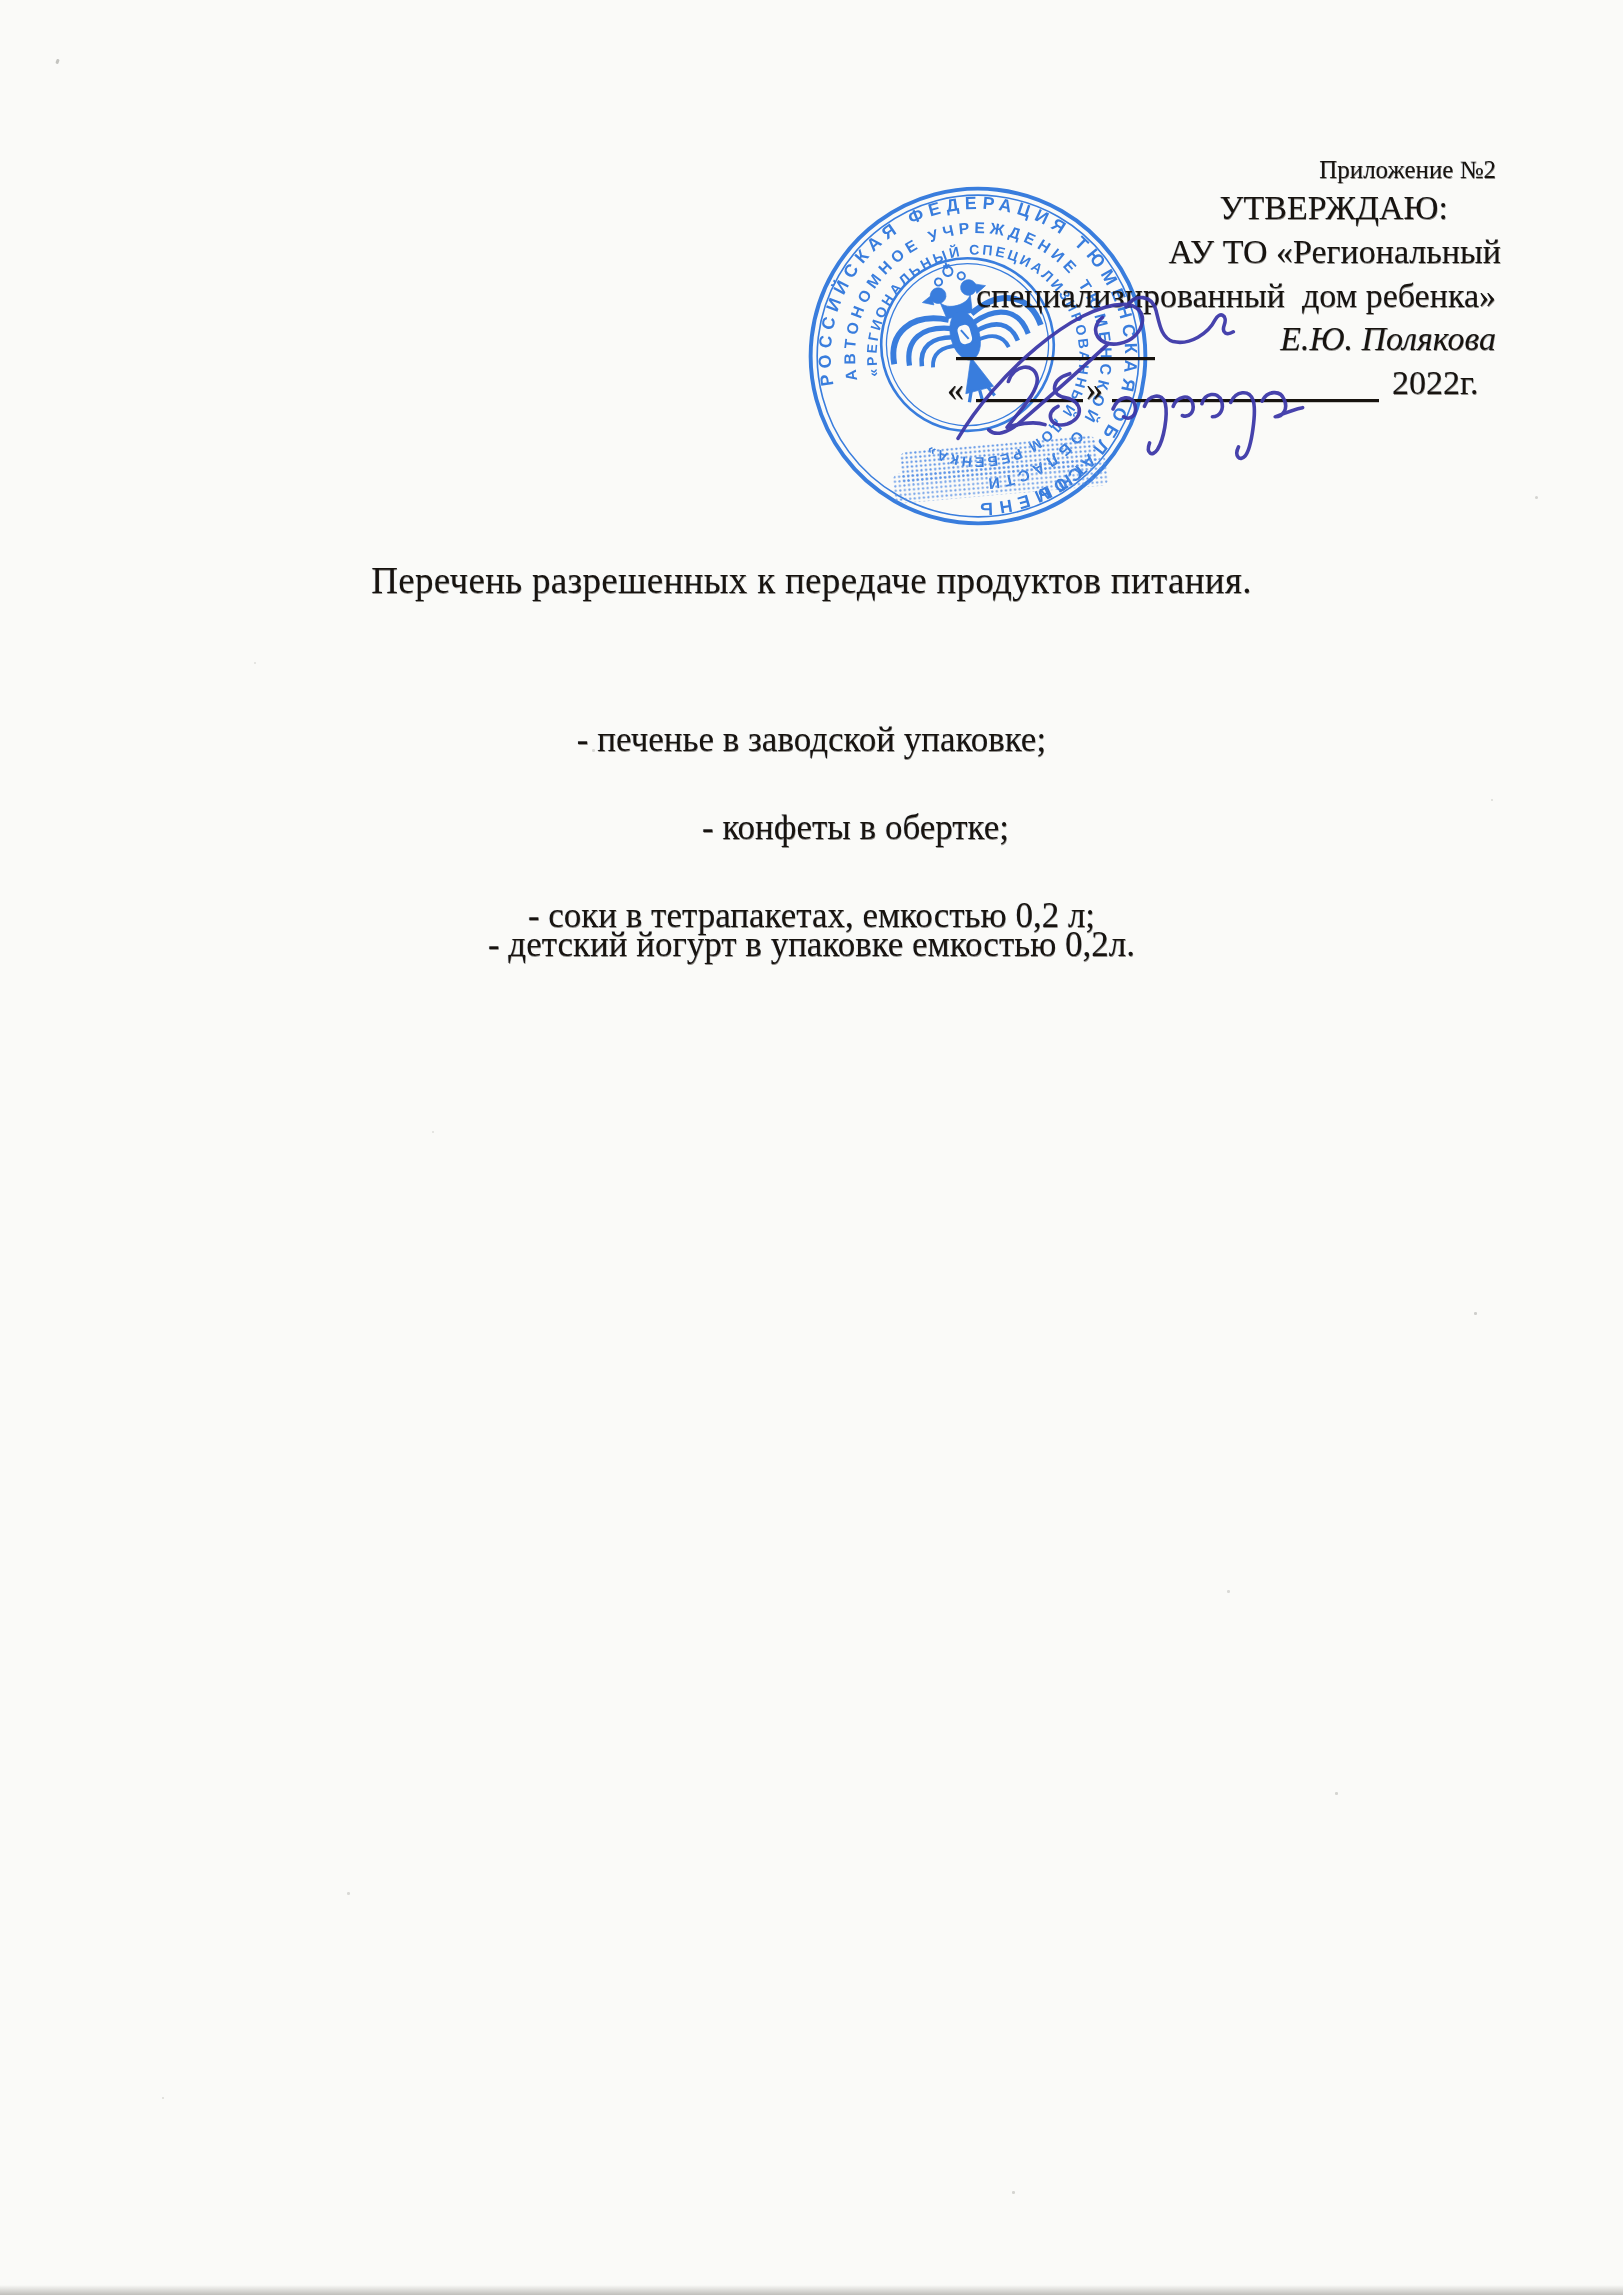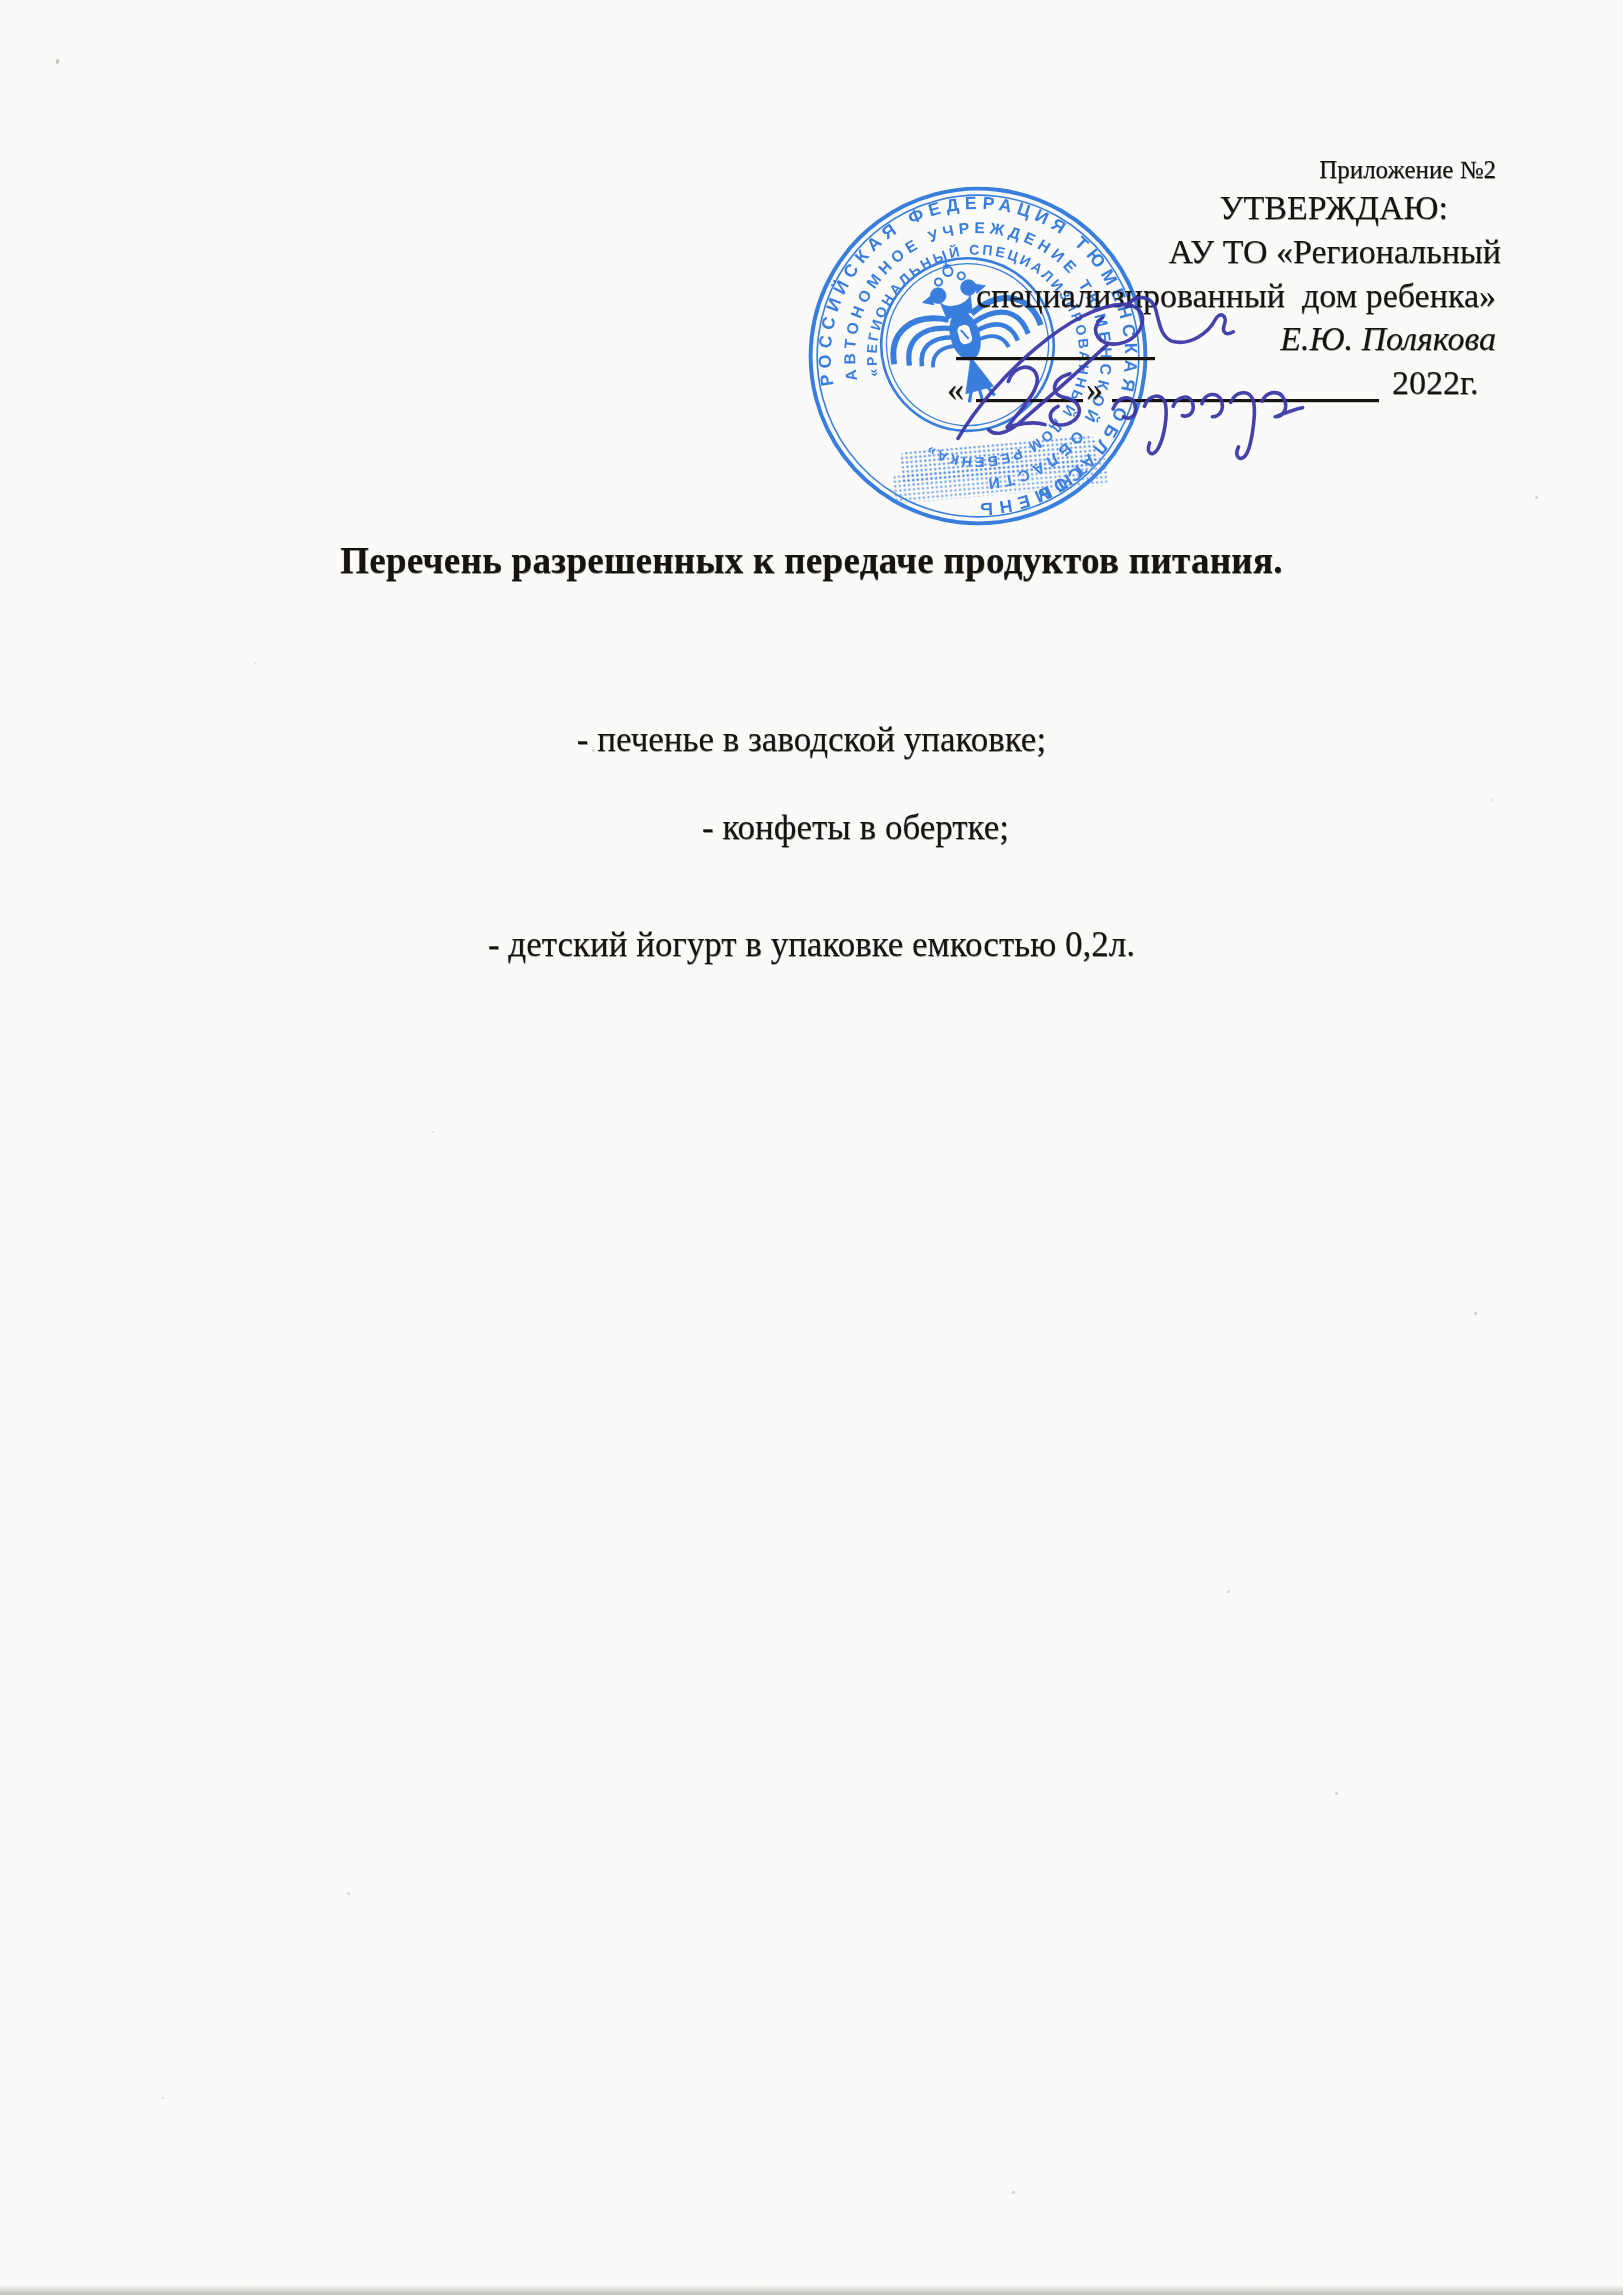--- a/index.html
+++ b/index.html
@@ -14,21 +14,21 @@
   
   .print{
     position:absolute;
     white-space:pre;
     line-height:1;
     text-shadow:0.4px 0.5px 0.5px rgba(20,15,10,0.45), -0.8px 0 0 rgba(90,130,215,0.12);
   }
   .rightblock{ right:0; text-align:left; }
   .sz-small{ font-size:25px; }
   .sz-body{ font-size:34px; }
-  .heading{ font-size:37px; font-weight:bold; letter-spacing:0.3px; }
+  .heading{ font-size:37px; font-weight:normal; letter-spacing:0.3px;margin-top:20px; }
   .listitem{ font-size:35px; }
   .centered{ left:0; width:100%; text-align:center; white-space:pre; }
   .uline{
     position:absolute; height:2.6px; background:#17130f;
     box-shadow:0 0.7px 0 rgba(20,15,10,0.3);
   }
   .stamp-svg{
     position:absolute; left:793px; top:171px; width:370px; height:370px;
     filter:blur(0.2px) saturate(1.05);
     opacity:0.93;
@@ -133,20 +133,21 @@
   <div class="print sz-body" style="left:947px; top:372px;">«</div>
   <div class="uline" style="left:976px; top:399px; width:107px;"></div>
   <div class="print sz-body" style="left:1086px; top:372px;">»</div>
   <div class="uline" style="left:1112px; top:399px; width:267px;"></div>
   <div class="print sz-body" style="left:1392px; top:366px;">2022г.</div>
 
   <div class="print heading centered" style="top:542px;">Перечень разрешенных к передаче продуктов питания.</div>
 
   <div class="print listitem centered" style="top:722px;">- печенье в заводской упаковке;</div>
   <div class="print listitem centered" style="top:810px;margin-left:44px;">- конфеты в обертке;</div>
+  <div class="print listitem centered" style="top:898px;">- соки в тетрапакетах, емкостью 0,2 л;</div>
   <div class="print listitem centered" style="top:927px;">- детский йогурт в упаковке емкостью 0,2л.</div>
 
   <svg class="sig-svg" viewBox="0 0 780 290" xmlns="http://www.w3.org/2000/svg">
     <g fill="none" stroke="#3d38a8" stroke-width="5.5" stroke-linecap="round" stroke-linejoin="round" opacity="0.95">
 
       <path d="M 75 245 C 130 150, 255 38, 330 40 C 372 42, 362 92, 322 100 C 292 106, 272 80, 296 60"></path>
 
       <path d="M 332 44 C 346 22, 372 26, 378 50 C 383 70, 386 92, 404 97 C 430 103, 458 84, 468 64 C 475 50, 488 56, 482 72 C 478 84, 486 88, 496 82"></path>
 
       <path d="M 305 100 C 262 140, 205 190, 168 222 C 150 237, 132 242, 122 232"></path>

